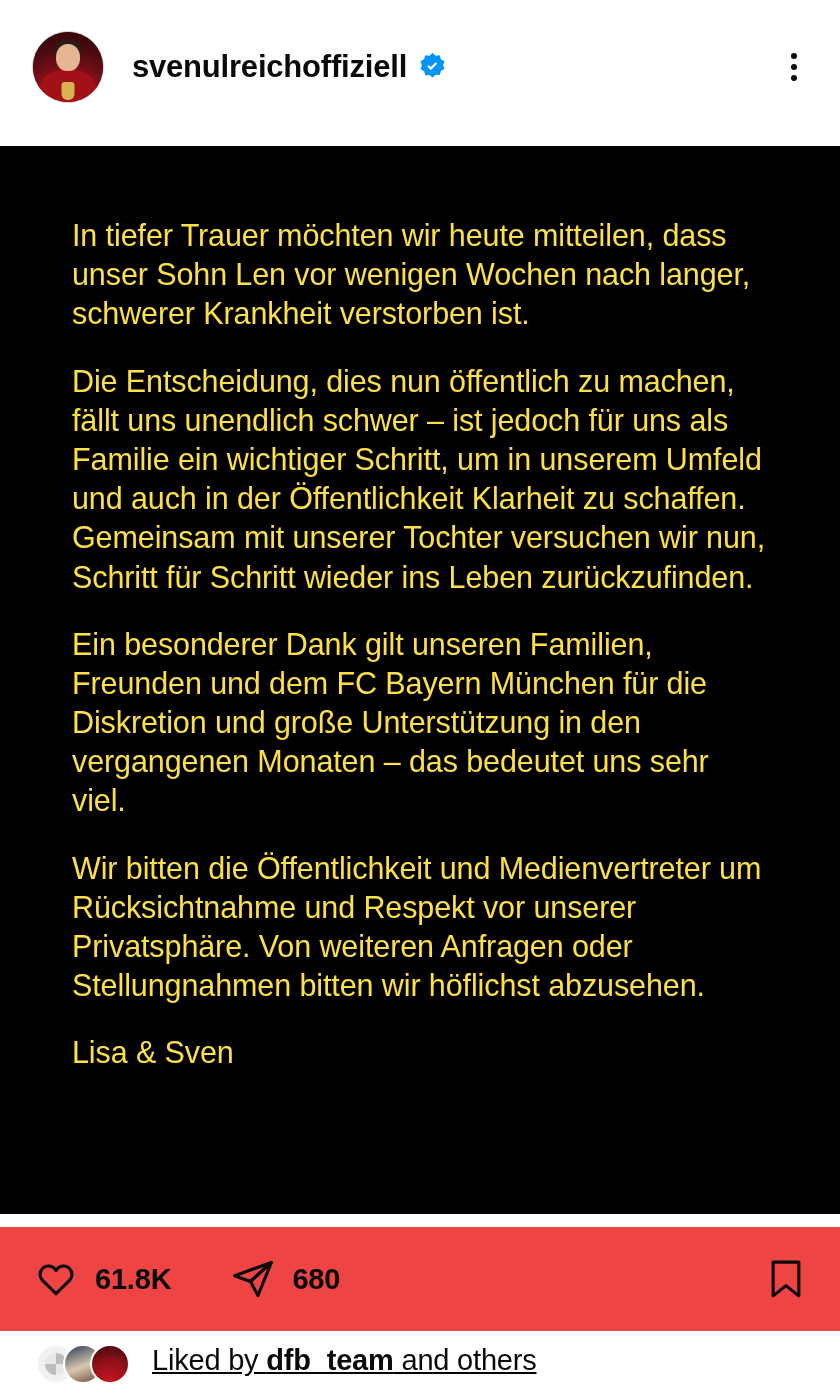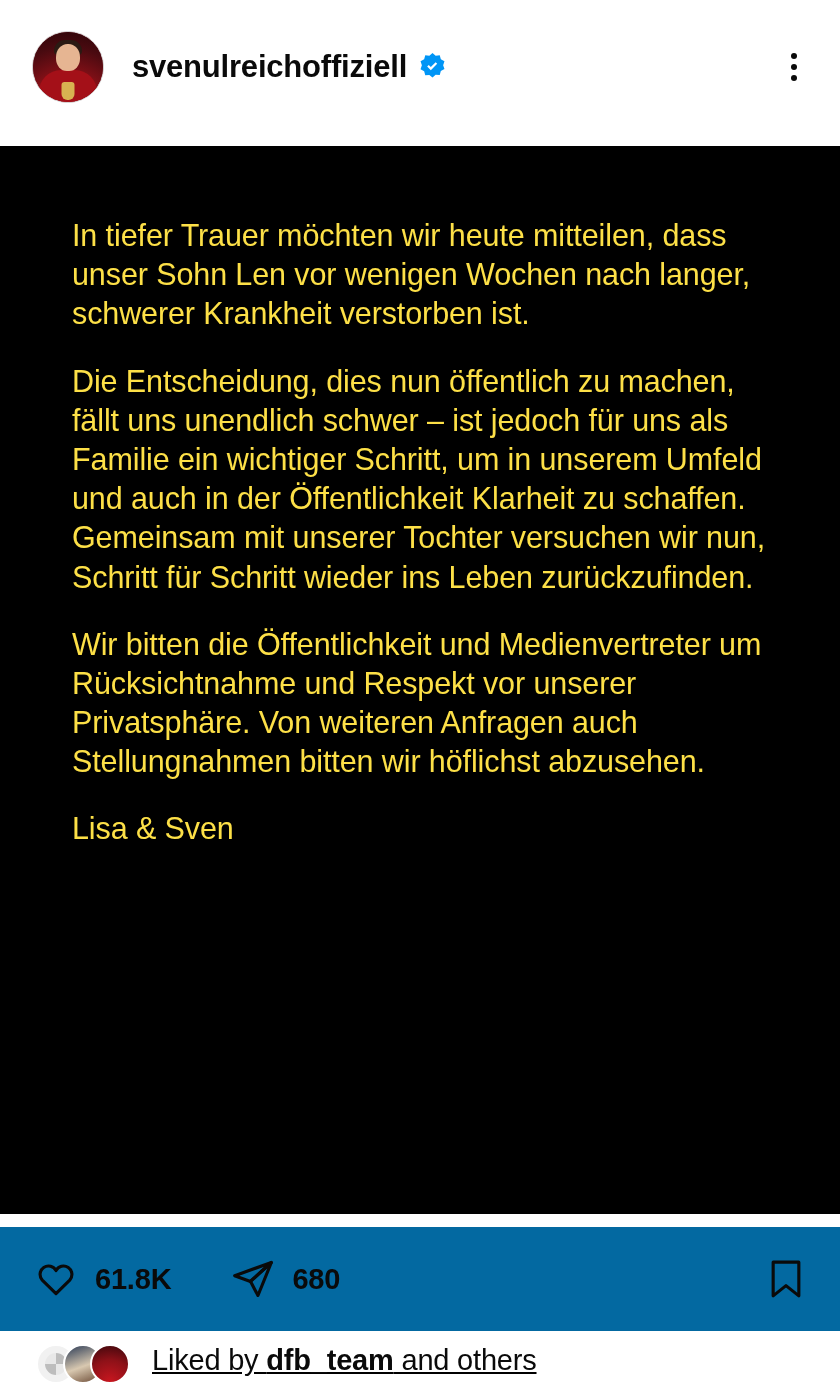--- a/index.html
+++ b/index.html
@@ -130,21 +130,21 @@
     font-size: 30.5px;
     line-height: 1.285;
     font-weight: 400;
     letter-spacing: -0.1px;
   }
   .statement p { margin: 0 0 28px 0; }
   .statement p:last-child { margin-bottom: 16px; }
 
   
   .post-actions {
-    background: #0369a1;
+    background: #ef4444;
     flex: 0 0 auto;
     height: 104px;
     display: flex;
     align-items: center;
     padding: 0 32px 0 34px;
   }
   .action {
     display: flex;
     align-items: center;
     background: none;
@@ -248,21 +248,22 @@
       <i></i>
       <i></i>
       <i></i>
     </button>
   </div>
 
   <div class="post-media">
     <div class="statement">
       <p>In tiefer Trauer möchten wir heute mitteilen, dass unser Sohn Len vor wenigen Wochen nach langer, schwerer Krankheit verstorben ist.</p>
       <p>Die Entscheidung, dies nun öffentlich zu machen, fällt uns unendlich schwer – ist jedoch für uns als Familie ein wichtiger Schritt, um in unserem Umfeld und auch in der Öffentlichkeit Klarheit zu schaffen. Gemeinsam mit unserer Tochter versuchen wir nun, Schritt für Schritt wieder ins Leben zurückzufinden.</p>
-      <p>Wir bitten die Öffentlichkeit und Medienvertreter um Rücksichtnahme und Respekt vor unserer Privatsphäre. Von weiteren Anfragen auch Stellungnahmen bitten wir höflichst abzusehen.</p>
+      <p>Ein besonderer Dank gilt unseren Familien, Freunden und dem FC Bayern München für die Diskretion und große Unterstützung in den vergangenen Monaten – das bedeutet uns sehr viel.</p>
+      <p>Wir bitten die Öffentlichkeit und Medienvertreter um Rücksichtnahme und Respekt vor unserer Privatsphäre. Von weiteren Anfragen oder Stellungnahmen bitten wir höflichst abzusehen.</p>
       <p>Lisa &amp; Sven</p>
     </div>
   </div>
 
   <div class="post-actions">
     <button class="action like">
       <svg width="44" height="44" viewBox="0 0 24 24" fill="none" stroke="#0a0a0a" stroke-width="1.7" stroke-linecap="round" stroke-linejoin="round">
         <path d="M19.5 12.6l-7.5 7.4-7.5-7.4a4.6 4.6 0 1 1 7.5-5.2 4.6 4.6 0 1 1 7.5 5.2z"></path>
       </svg>
       <span class="count">61.8K</span>

